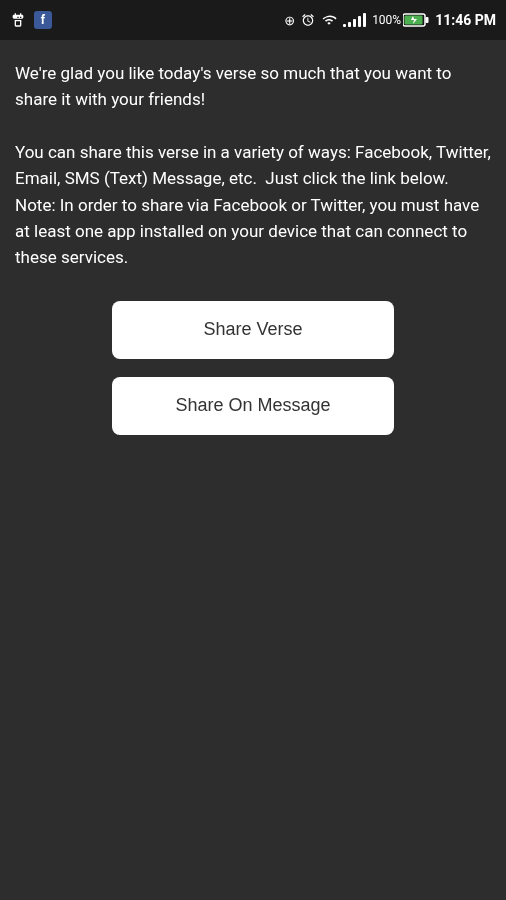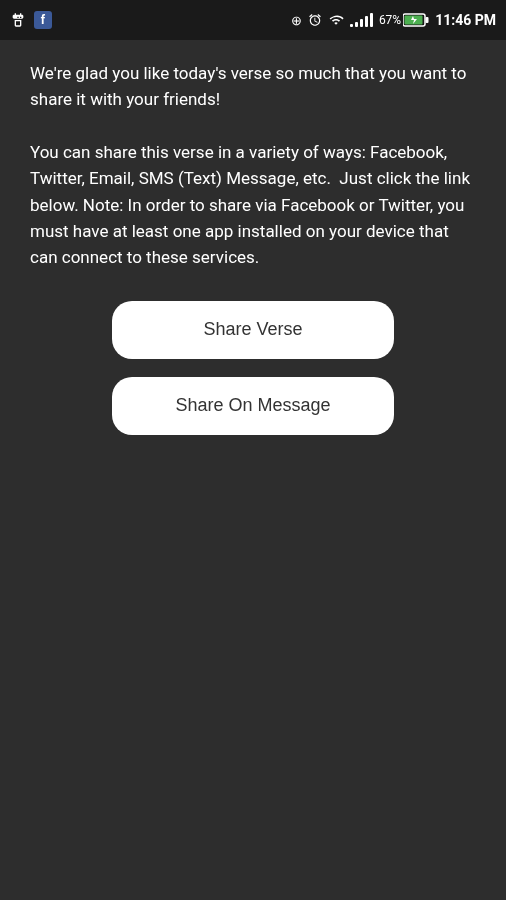--- a/index.html
+++ b/index.html
@@ -50,21 +50,21 @@
 
     .time-text {
       font-size: 14px;
       font-weight: bold;
       color: #fff;
       text-align: right;
     }
 
     
     .main-content {
-      padding: 20px 30px;
+      padding: 20px 15px;
     }
 
     .description-text {
       font-size: 17px;
       line-height: 1.55;
       color: #ffffff;
       margin-bottom: 30px;
     }
 
     
@@ -74,21 +74,21 @@
       align-items: center;
       gap: 18px;
       margin-top: 10px;
     }
 
     .action-button {
       width: 282px;
       height: 58px;
       background-color: #ffffff;
       border: none;
-      border-radius: 20px;
+      border-radius: 8px;
       font-size: 18px;
       color: #333333;
       cursor: pointer;
       display: flex;
       align-items: center;
       justify-content: center;
       font-weight: 400;
     }
 
     .fb-icon {
@@ -150,21 +150,21 @@
 
     <div class="signal-bars">
       <div class="bar bar1"></div>
       <div class="bar bar2"></div>
       <div class="bar bar3"></div>
       <div class="bar bar4"></div>
       <div class="bar bar5"></div>
     </div>
 
     <div class="battery-container">
-      <span style="font-size:12px;">67%</span>
+      <span style="font-size:12px;">100%</span>
       <svg width="26" height="14" viewBox="0 0 26 14">
         <rect x="0" y="1" width="22" height="12" rx="2" ry="2" fill="none" stroke="white" stroke-width="1.5"></rect>
         <rect x="22.5" y="4" width="3" height="6" rx="1" fill="white"></rect>
         <rect x="1.5" y="2.5" width="18" height="9" rx="1" fill="#4caf50"></rect>
 
         <path d="M10 3L8 7h3l-1 4 4-5h-3z" fill="white"></path>
       </svg>
     </div>
 
     <span class="time-text">11:46 PM</span>

